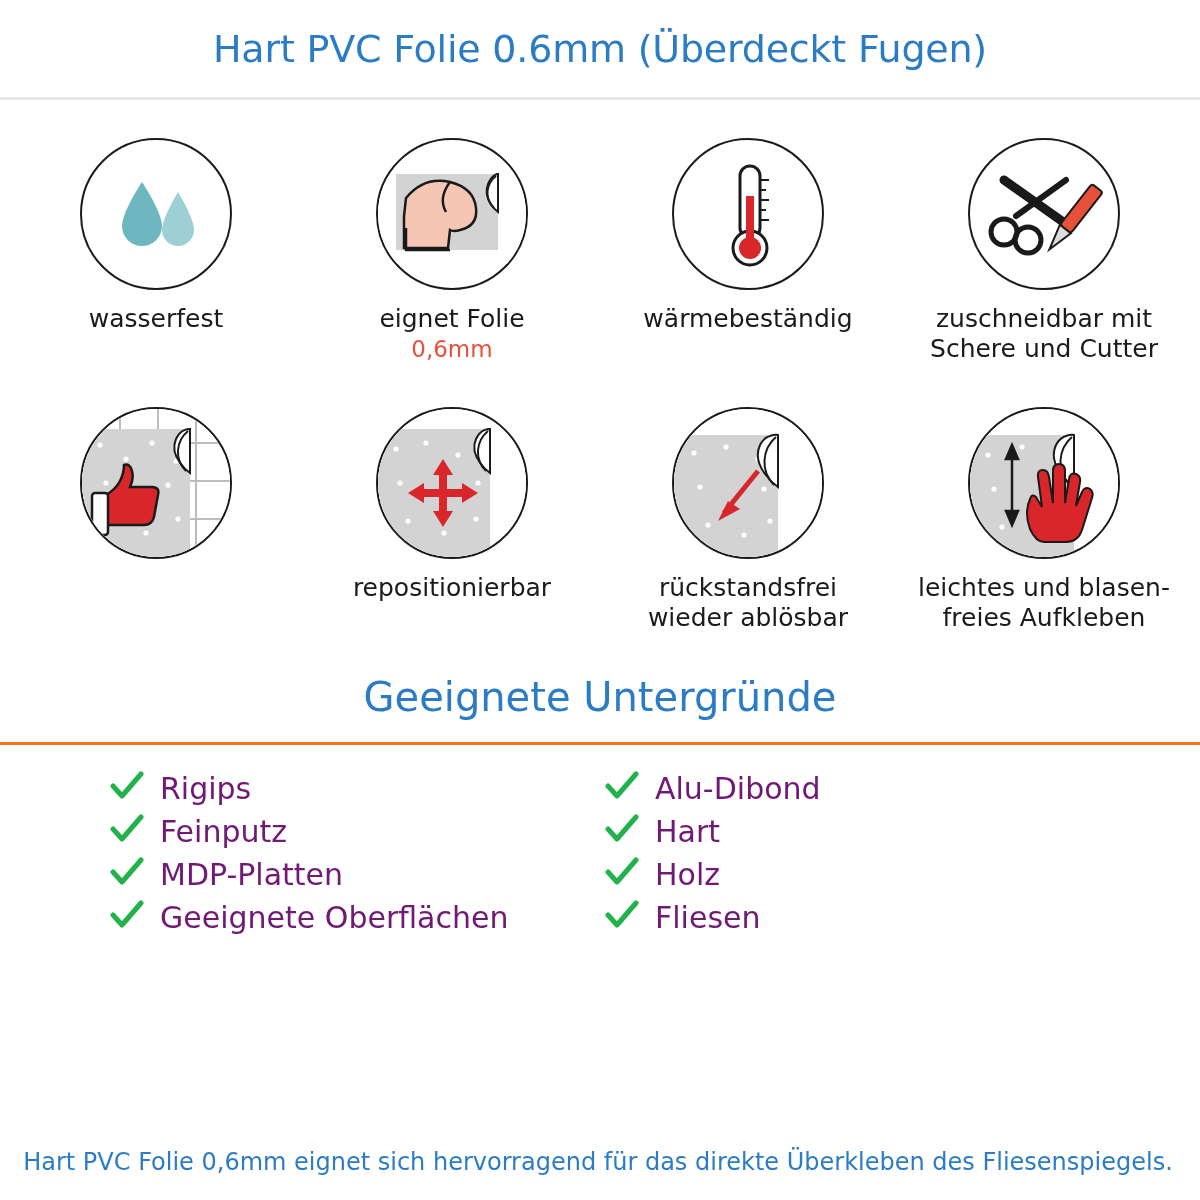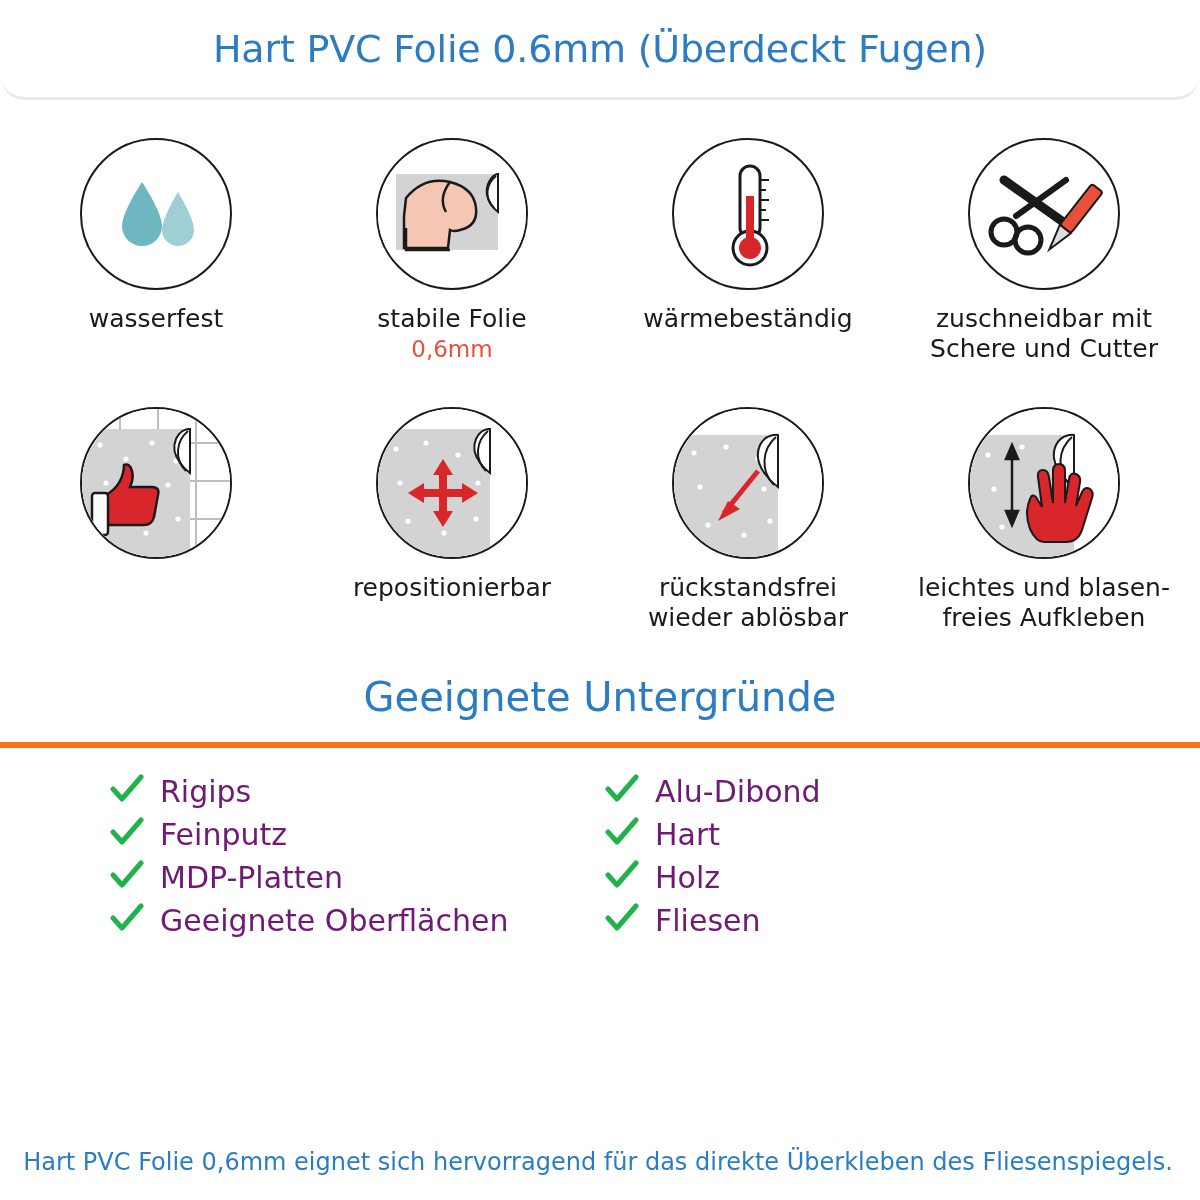--- a/index.html
+++ b/index.html
@@ -17,21 +17,20 @@
   }
 
   
   .header {
     height: 100px;
     display: flex;
     align-items: center;
     justify-content: center;
     border-bottom: 3px solid #e8e8e8;
     box-sizing: border-box;
-    border-radius: 25px;
   }
   .header-title {
     color: #2b7cc4;
     font-size: 38px;
     font-weight: normal;
     letter-spacing: -0.2px;
     text-align: center;
   }
 
   
@@ -71,21 +70,21 @@
     font-size: 23px;
     color: #e8503a;
     margin-top: 2px;
   }
 
   
   .section-title-wrap {
     margin-top: 42px;
     text-align: center;
     padding-bottom: 22px;
-    border-bottom: 6px solid #f97316;
+    border-bottom: 3px solid #f97316;
   }
   .section-title {
     color: #2b7cc4;
     font-size: 40px;
   }
 
   
   .substrates {
     margin-top: 26px;
     display: grid;
@@ -146,21 +145,21 @@
       <svg viewBox="0 0 152 152" width="152" height="152" aria-hidden="true">
         <path d="M0 18 L152 18 L152 124 L0 124 Z" fill="#ffffff"></path>
         <path d="M18 110 L18 34 L120 34 L120 110 Z" fill="#d3d3d3"></path>
         <path d="M120 34 L120 72 C120 72 104 60 110 44 C114 34 120 34 120 34 Z" fill="#ffffff" stroke="#1a1a1a" stroke-width="2"></path>
         <path d="M118 36 C108 44 106 58 116 68" fill="none" stroke="#1a1a1a" stroke-width="2"></path>
         <path d="M28 58 q18 -22 44 -16 q24 6 26 26 q2 18 -16 22 q-6 2 -10 0 l-2 18 l-44 0 l0 -32 Z" fill="#f6c6b4" stroke="#1a1a1a" stroke-width="2.5"></path>
         <path d="M72 42 q-12 16 -4 30" fill="none" stroke="#1a1a1a" stroke-width="2.5"></path>
         <path d="M28 88 l0 22 l44 0" fill="none" stroke="#1a1a1a" stroke-width="2.5"></path>
       </svg>
     </div>
-    <div class="feature-label">stabile Folie</div>
+    <div class="feature-label">eignet Folie</div>
     <div class="feature-sub">0,6mm</div>
   </div>
 
   <div class="feature">
     <div class="circle">
       <svg viewBox="0 0 152 152" width="152" height="152" aria-hidden="true">
         <rect x="66" y="26" width="20" height="72" rx="10" fill="#ffffff" stroke="#1a1a1a" stroke-width="3"></rect>
         <circle cx="76" cy="108" r="17" fill="#ffffff" stroke="#1a1a1a" stroke-width="3"></circle>
         <circle cx="76" cy="108" r="11" fill="#d8262b"></circle>
         <rect x="72" y="56" width="8" height="50" fill="#d8262b"></rect>

